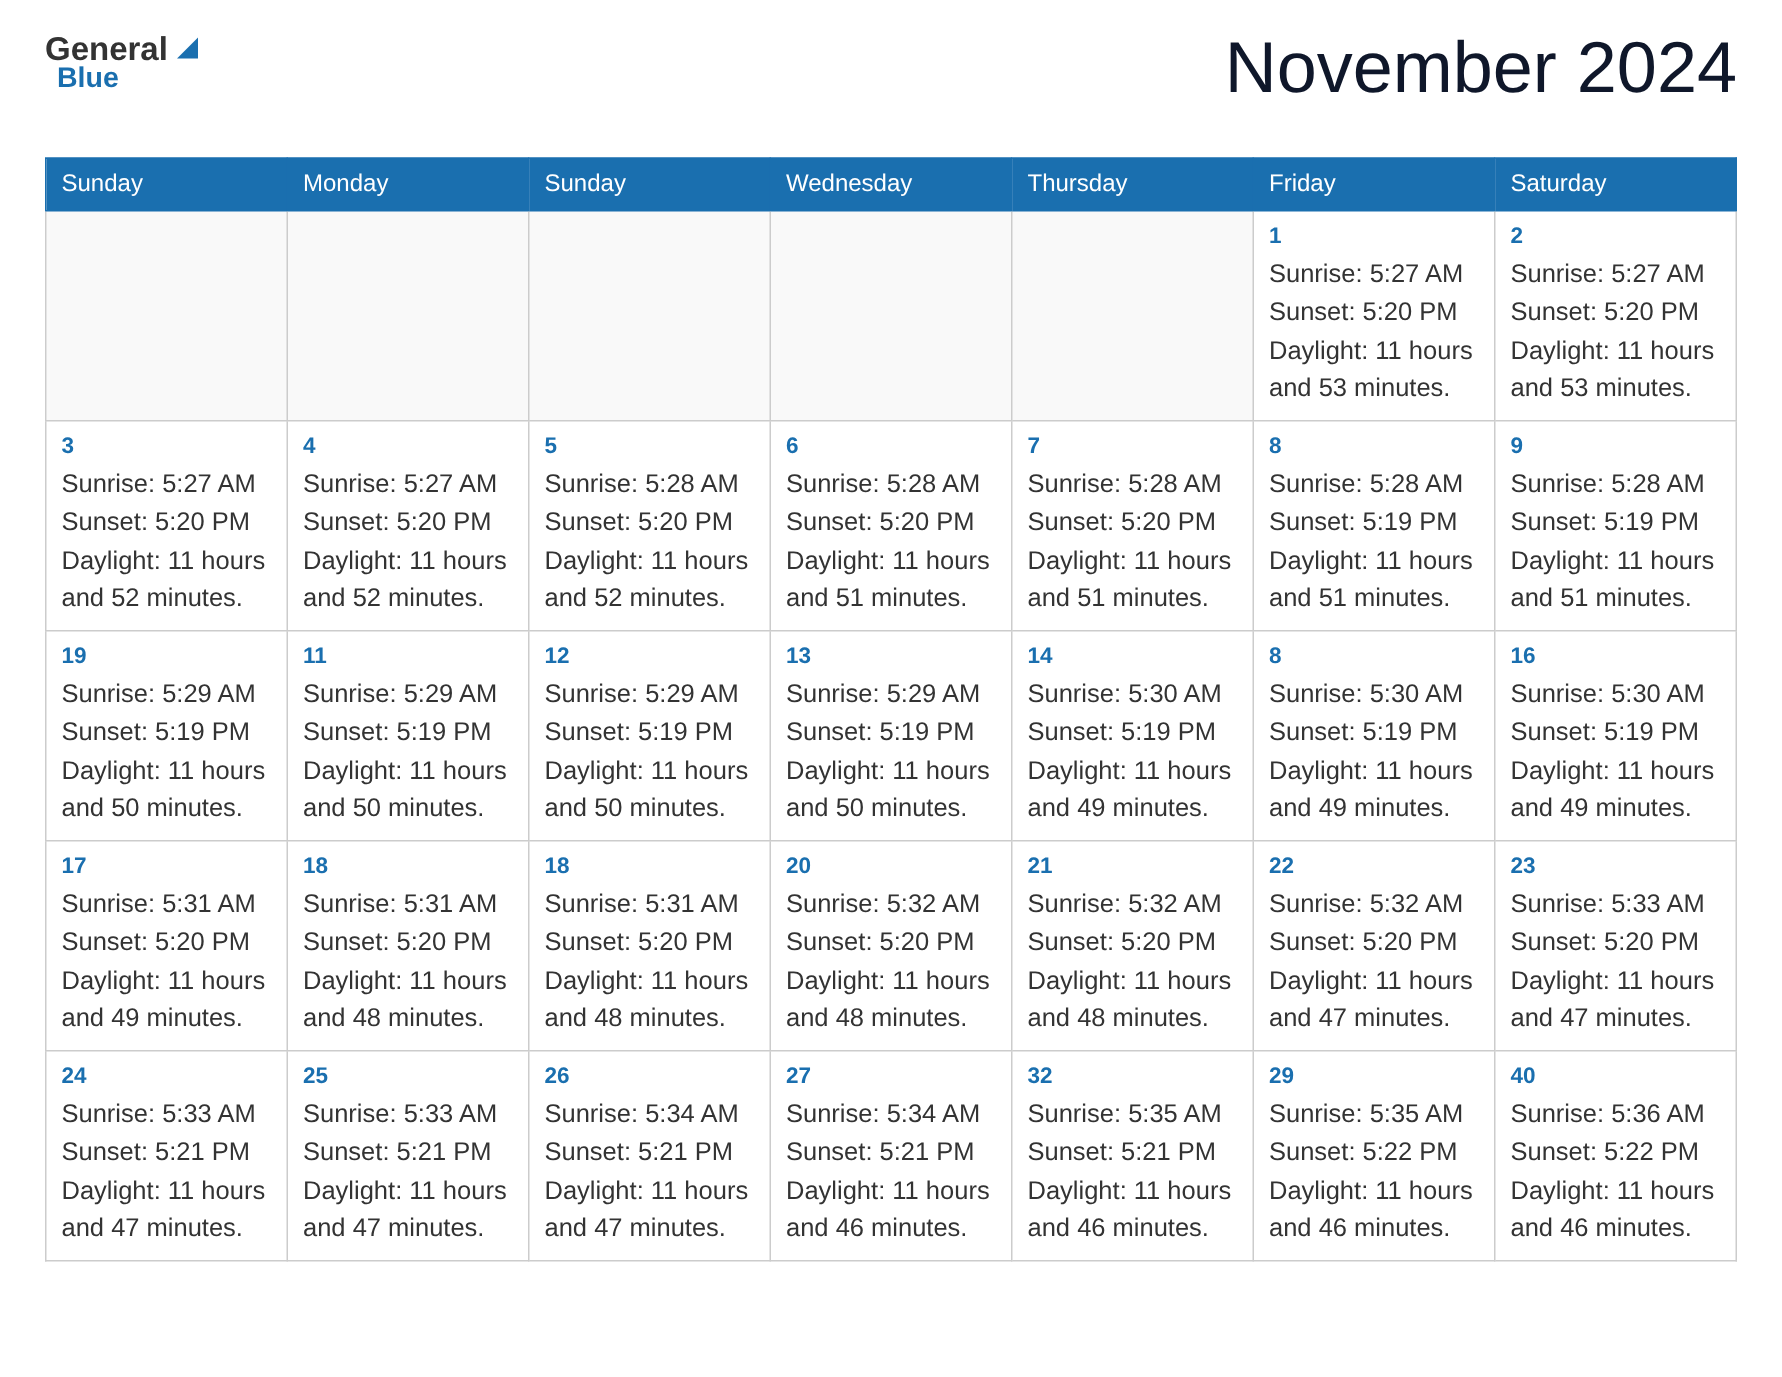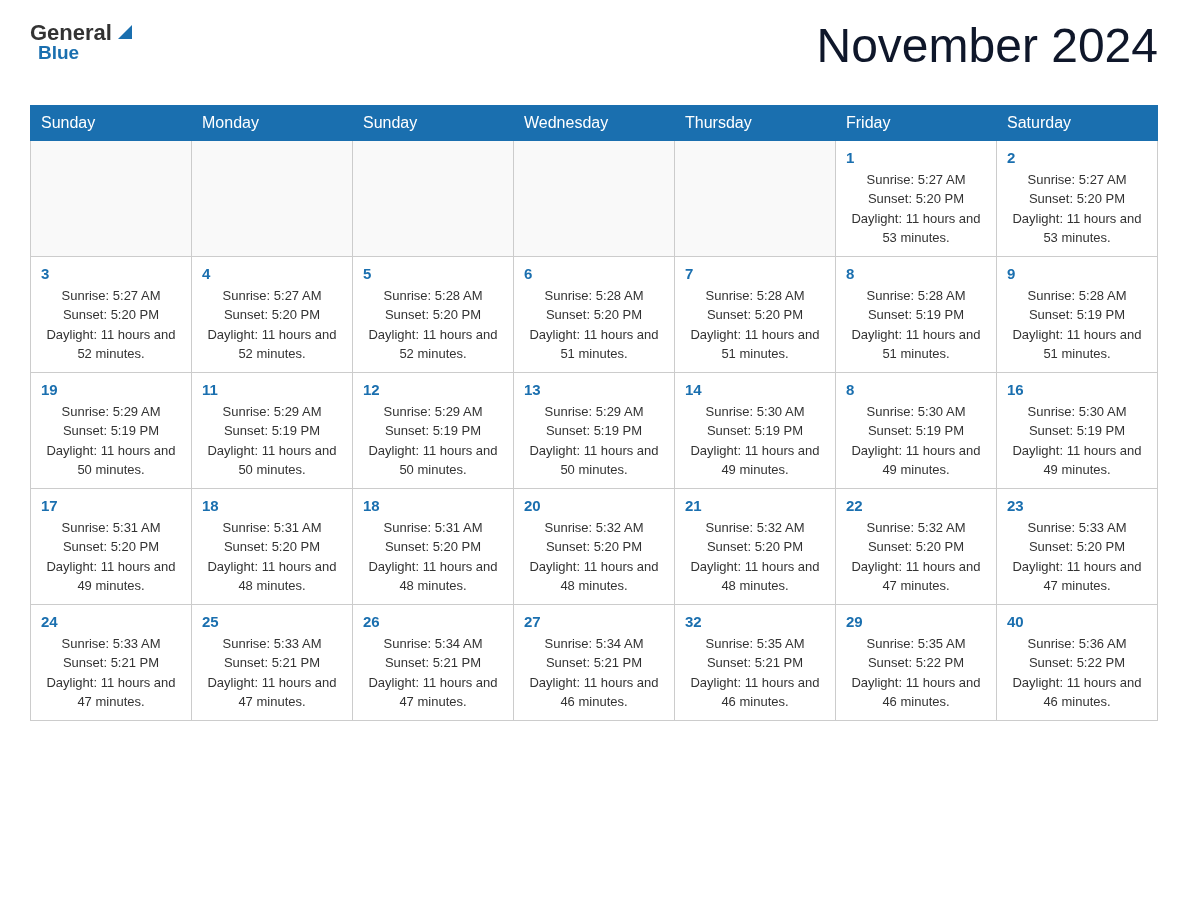--- a/index.html
+++ b/index.html
@@ -63,24 +63,23 @@
       color: #333;
     }
     .day-number {
       font-size: 15px;
       font-weight: bold;
       color: #1a6faf;
       display: block;
       margin-bottom: 4px;
     }
     .day-info {
-      font-size: 13px;
+      font-size: 17px;
       color: #333;
       line-height: 1.5;
-      text-align: center;
     }
     .empty-cell {
       background: #f9f9f9;
     }
     .logo-wrapper {
       display: flex;
       flex-direction: column;
       align-items: flex-start;
     }
     .logo-line1 {

